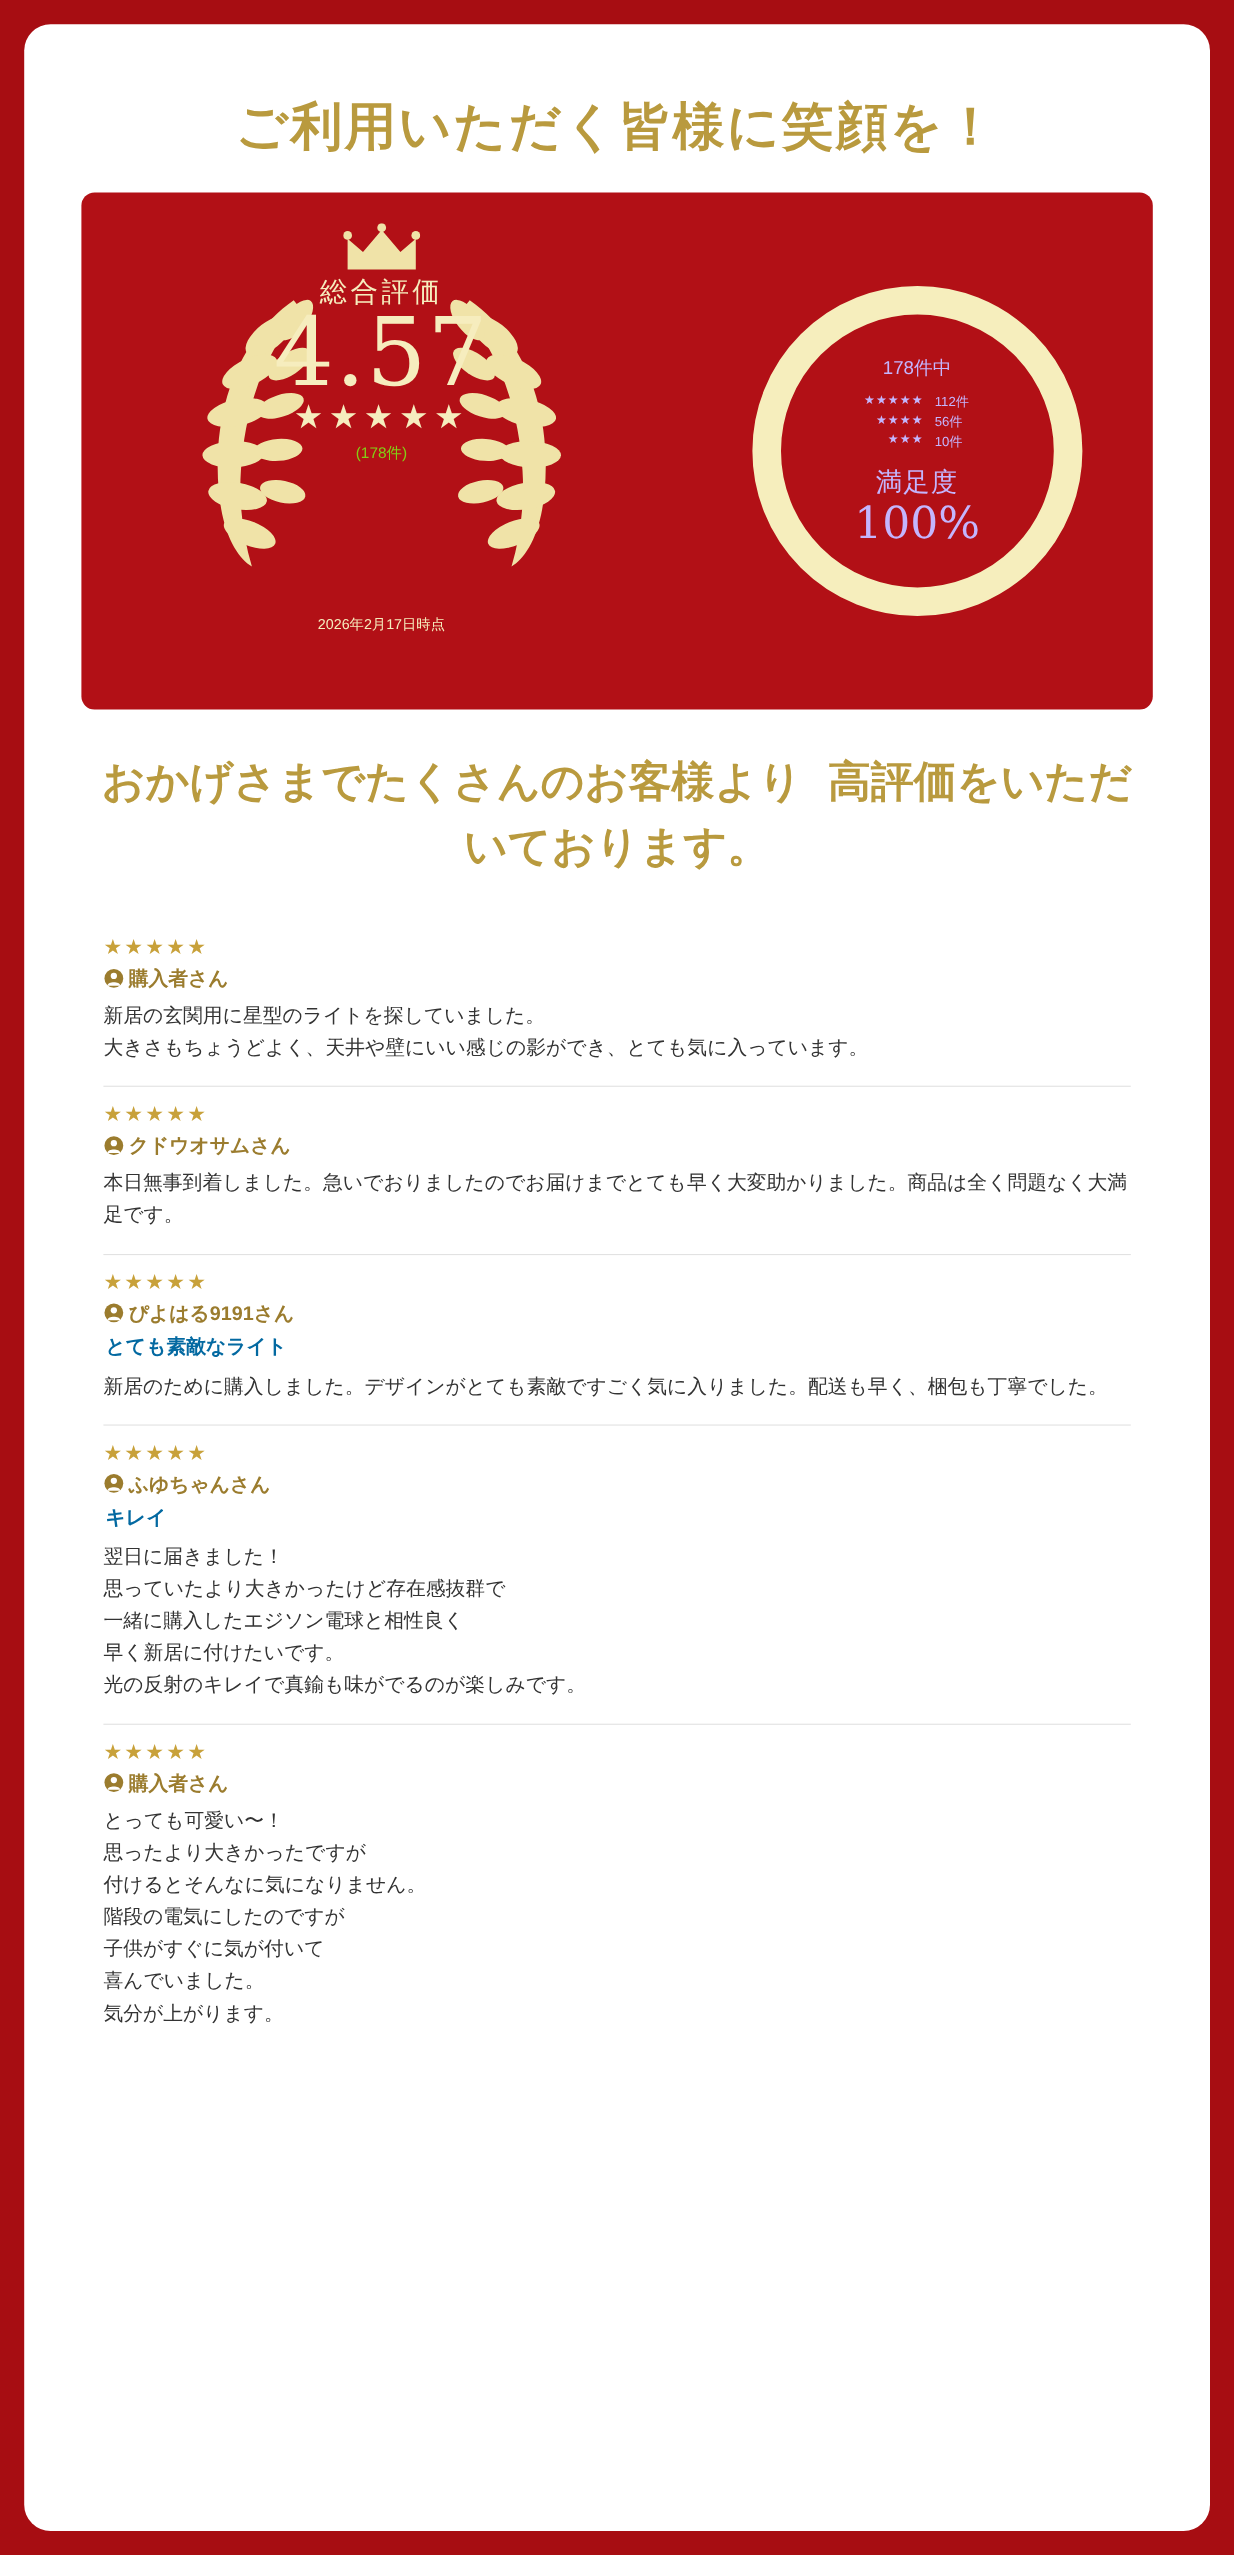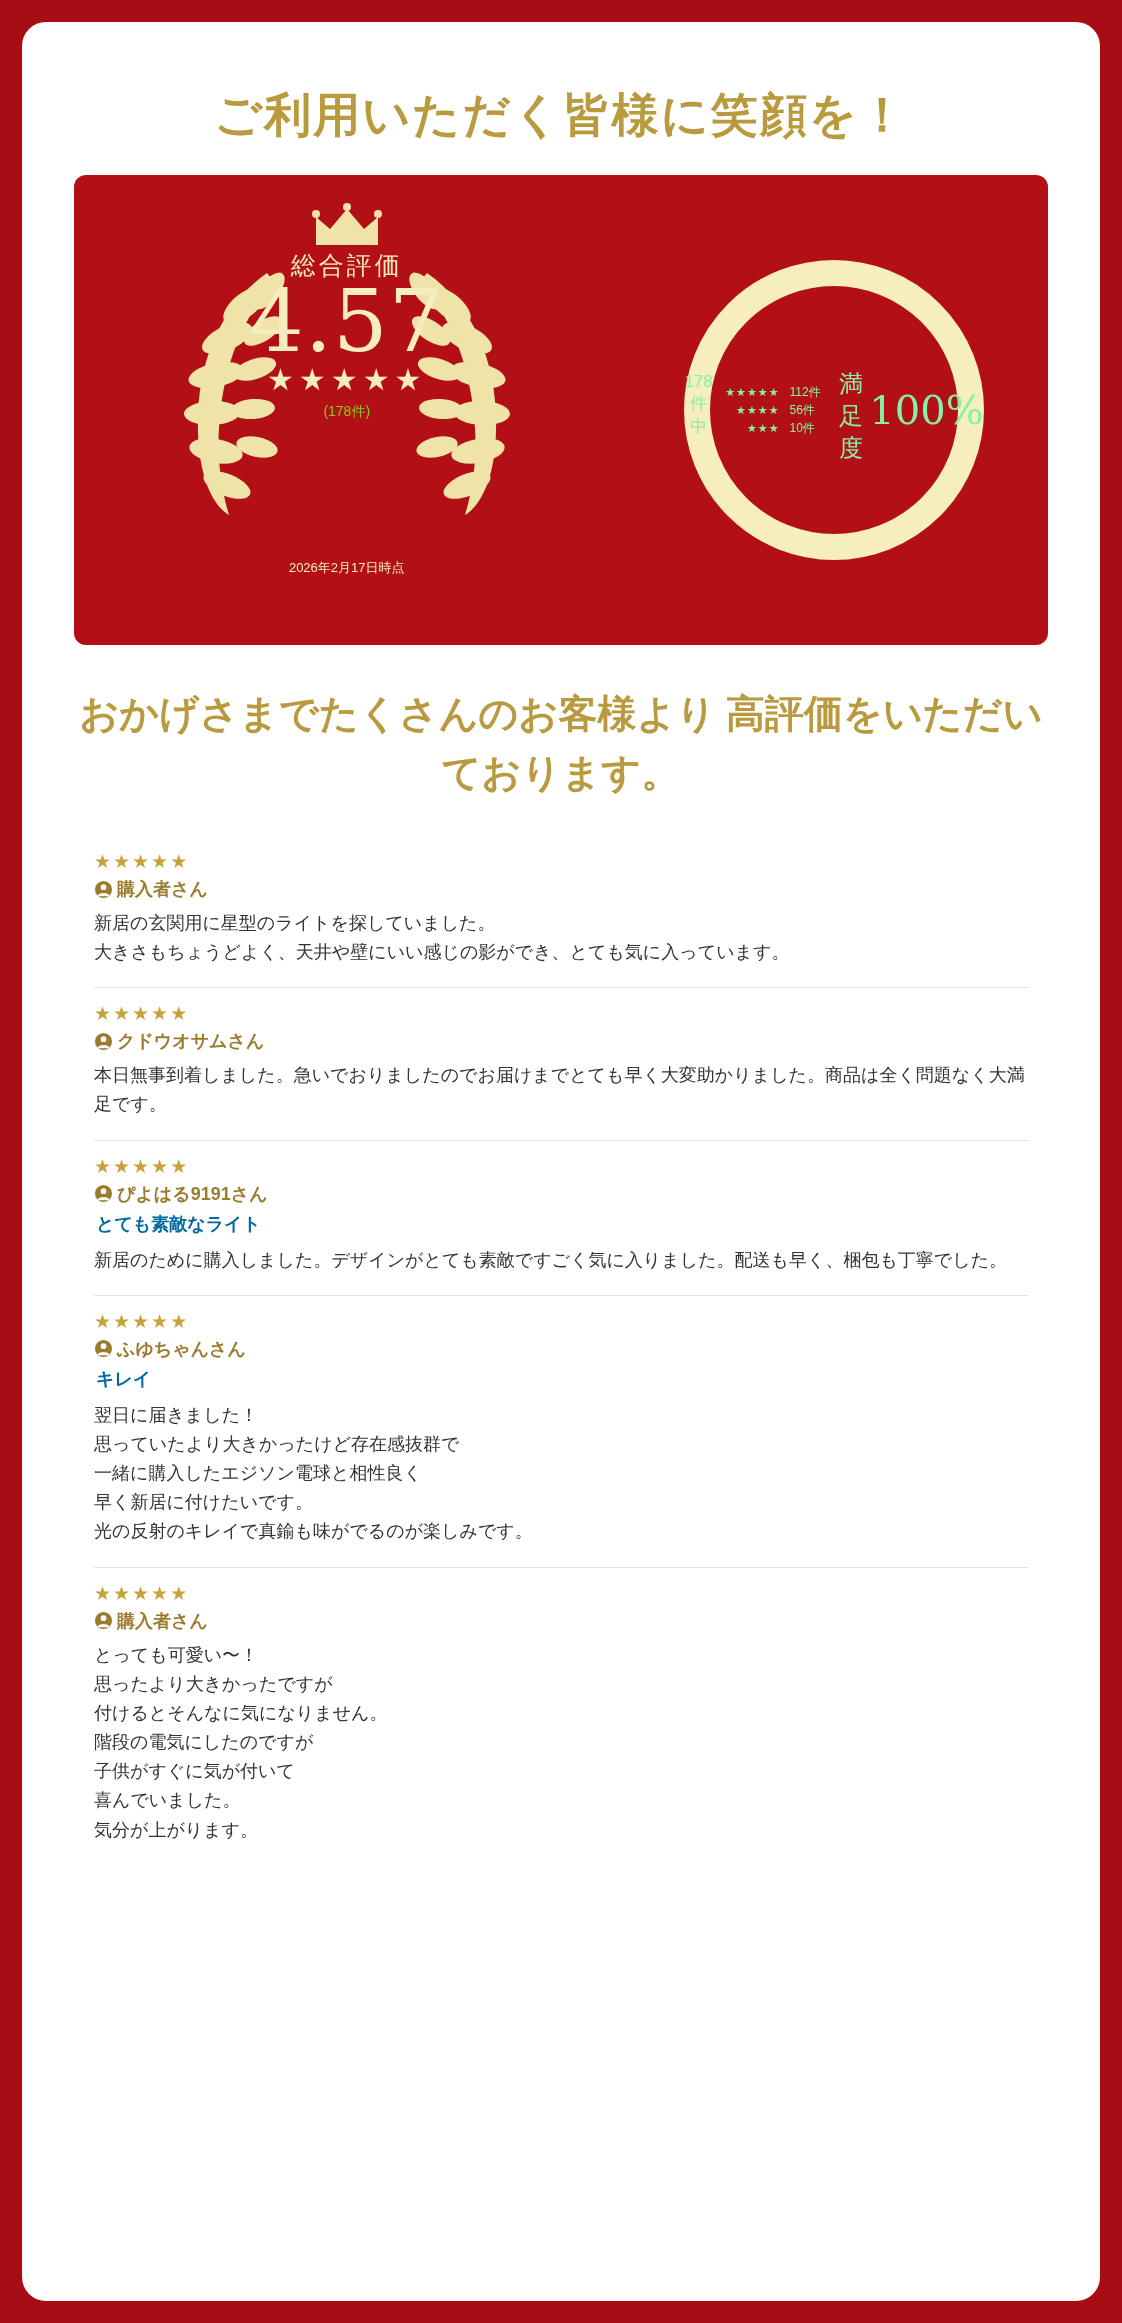--- a/index.html
+++ b/index.html
@@ -128,43 +128,44 @@
     position: absolute;
     inset: 0;
     border-radius: 50%;
     border: 26px solid #f6eebd;
     background: #b21016;
   }
   .donut-content {
     position: absolute;
     inset: 0;
     display: flex;
+    flex-direction: column;
     align-items: center;
     justify-content: center;
-    color: #86efac;
+    color: #c4b5fd;
     text-align: center;
   }
   .donut-total { font-size: 17px; margin-bottom: 10px; }
   .breakdown { font-size: 13px; line-height: 1.5; }
   .breakdown-row {
     display: flex;
     align-items: center;
     justify-content: center;
     gap: 10px;
   }
   .bd-stars { letter-spacing: 1px; font-size: 11px; width: 66px; text-align: right;}
   .bd-count { width: 44px; text-align: left; font-size: 12px;}
   .donut-sat-label { font-size: 24px; margin-top: 12px; letter-spacing: 1px;}
   .donut-sat-value { font-size: 40px; font-family: "DejaVu Serif", serif; line-height: 1.1;}
 
   
   .subheadline {
     text-align: center;
     color: #b99a3e;
-    font-family: Liberation Serif, serif;
+    font-family: Liberation Mono, monospace;
     font-size: 39px;
     line-height: 1.5;
     margin: 40px 0 34px 0;
   }
 
   
   .reviews { padding: 0 20px; }
   .review {
     padding: 14px 0 20px 0;
     border-bottom: 1px solid #e2e2e2;

